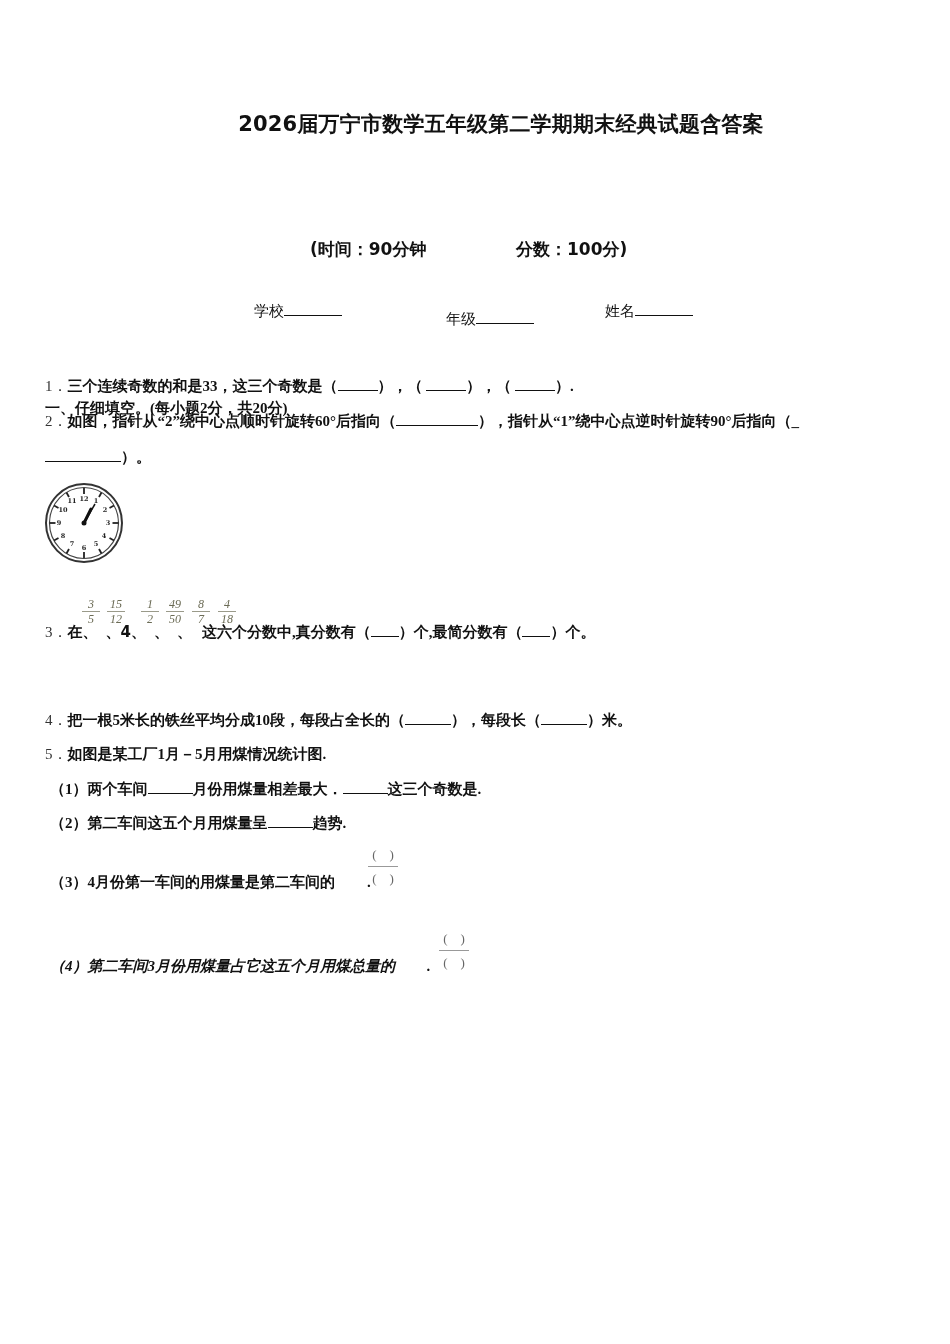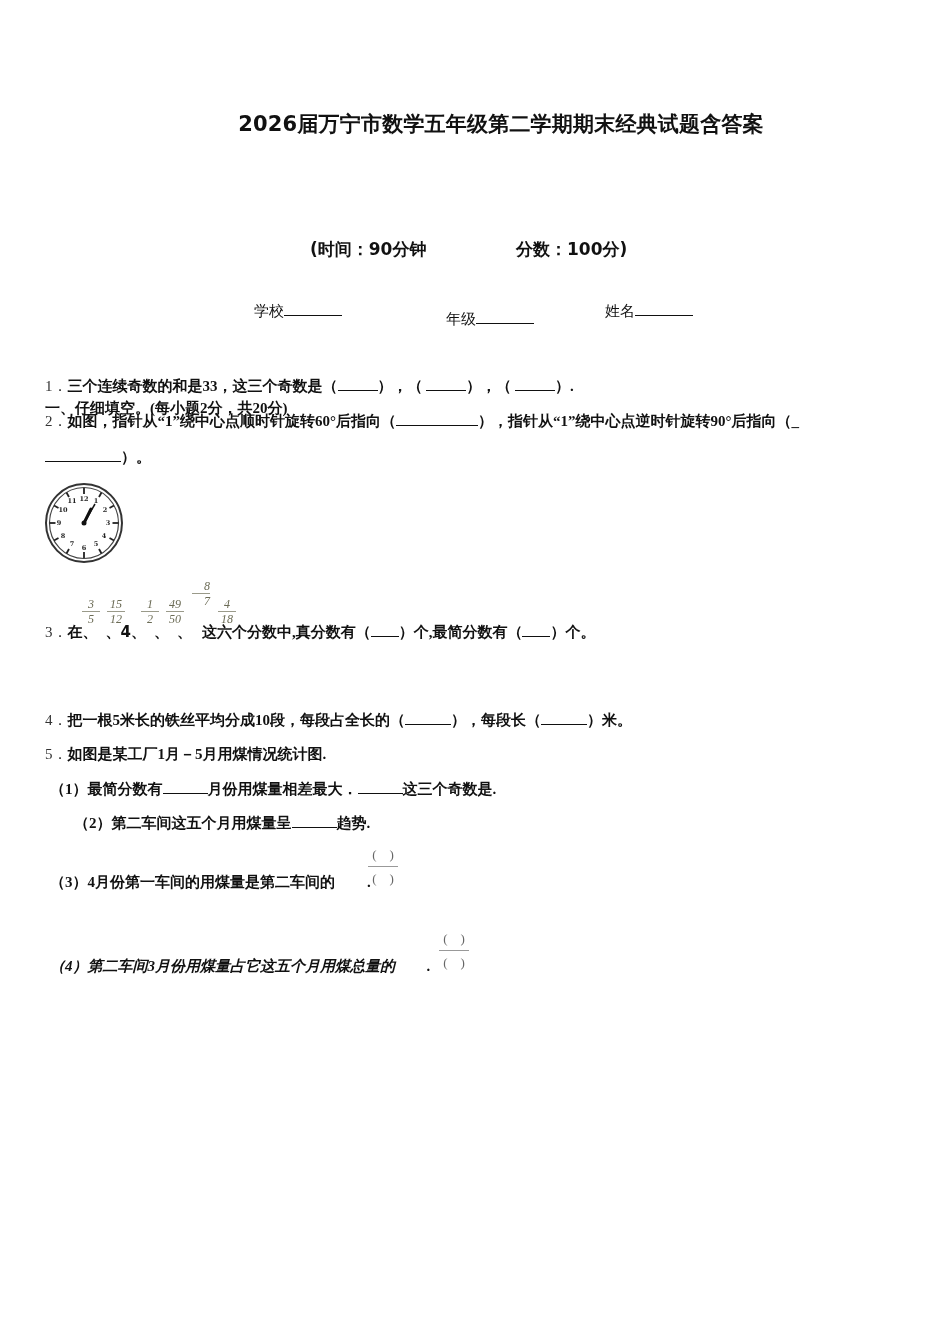--- a/index.html
+++ b/index.html
@@ -39,21 +39,21 @@
   <span>姓名</span><span class="blank"></span>
 </div>
 
 <div class="abs sec" style="left:45px; top:351px;margin-top:48px;">一、仔细填空。(每小题2分，共20分)</div>
 
 <div class="abs line" style="left:45px; top:377px;">
   <span class="num">1．</span><span>三个连续奇数的和是33，这三个奇数是（</span><span class="u" style="width:40px"></span><span>），（ </span><span class="u" style="width:40px"></span><span>），（ </span><span class="u" style="width:40px"></span><span>）.</span>
 </div>
 
 <div class="abs line" style="left:45px; top:412px;">
-  <span class="num">2．</span><span>如图，指针从“1”绕中心点顺时针旋转60°后指向（</span><span class="u" style="width:82px"></span><span>），指针从“1”绕中心点逆时针旋转90°后指向（_</span>
+  <span class="num">2．</span><span>如图，指针从“2”绕中心点顺时针旋转60°后指向（</span><span class="u" style="width:82px"></span><span>），指针从“1”绕中心点逆时针旋转90°后指向（_</span>
 </div>
 <div class="abs line" style="left:45px; top:448px;">
   <span class="u" style="width:76px"></span><span>）。</span>
 </div>
 
 <svg class="clock" viewBox="0 0 80 82">
   <ellipse cx="40" cy="41" rx="38" ry="39" fill="none" stroke="#333" stroke-width="2"></ellipse>
   <ellipse cx="40" cy="41" rx="34.5" ry="35.5" fill="#fff" stroke="#444" stroke-width="1.2"></ellipse>
   <g stroke="#222" stroke-width="1.8">
     <line x1="40" y1="6" x2="40" y2="12"></line>
@@ -85,40 +85,40 @@
   </g>
   <line x1="40" y1="41" x2="47" y2="27" stroke="#111" stroke-width="3" stroke-linecap="round"></line>
   <line x1="40" y1="41" x2="51" y2="22" stroke="#111" stroke-width="1.5"></line>
   <circle cx="40" cy="41" r="2.5" fill="#111"></circle>
 </svg>
 
 <div class="frac" style="left:82px; top:598px;"><span>3</span><span class="bar"></span><span>5</span></div>
 <div class="frac" style="left:107px; top:598px;"><span>15</span><span class="bar"></span><span>12</span></div>
 <div class="frac" style="left:141px; top:598px;"><span>1</span><span class="bar"></span><span>2</span></div>
 <div class="frac" style="left:166px; top:598px;"><span>49</span><span class="bar"></span><span>50</span></div>
-<div class="frac" style="left:192px; top:580px;text-align:right;"><span>8</span><span class="bar"></span><span>7</span></div>
+<div class="frac" style="left:192px; top:598px;"><span>8</span><span class="bar"></span><span>7</span></div>
 <div class="frac" style="left:218px; top:598px;"><span>4</span><span class="bar"></span><span>18</span></div>
 
 <div class="abs line" style="left:45px; top:623px;">
   <span class="num">3．</span><span>在</span><span>、</span><span style="display:inline-block;width:8px"></span><span>、</span><span style="font-family:'DejaVu Sans',sans-serif">4</span><span>、</span><span style="display:inline-block;width:8px"></span><span>、</span><span style="display:inline-block;width:8px"></span><span>、</span><span style="display:inline-block;width:10px"></span><span>这六个分数中,真分数有（</span><span class="u" style="width:28px"></span><span>）个,最简分数有（</span><span class="u" style="width:28px"></span><span>）个。</span>
 </div>
 
 <div class="abs line" style="left:45px; top:711px;">
   <span class="num">4．</span><span>把一根5米长的铁丝平均分成10段，每段占全长的（</span><span class="u" style="width:46px"></span><span>），每段长（</span><span class="u" style="width:46px"></span><span>）米。</span>
 </div>
 
 <div class="abs line" style="left:45px; top:745px;">
   <span class="num">5．</span><span>如图是某工厂1月－5月用煤情况统计图.</span>
 </div>
 
 <div class="abs line" style="left:50px; top:780px;">
-  <span>（1）</span><span>最简分数有</span><span class="u" style="width:45px"></span><span>月份用煤量相差最大．</span><span class="u" style="width:45px"></span><span>这三个奇数是.</span>
+  <span>（1）</span><span>两个车间</span><span class="u" style="width:45px"></span><span>月份用煤量相差最大．</span><span class="u" style="width:45px"></span><span>这三个奇数是.</span>
 </div>
 
-<div class="abs line" style="left:50px; top:814px;margin-left:24px;">
+<div class="abs line" style="left:50px; top:814px;">
   <span>（2）</span><span>第二车间这五个月用煤量呈</span><span class="u" style="width:45px"></span><span>趋势.</span>
 </div>
 
 <div class="abs line" style="left:50px; top:873px;">
   <span>（3）</span><span>4月份第一车间的用煤量是第二车间的</span><span style="display:inline-block;width:32px"></span><span>.</span>
 </div>
 <div class="pfrac" style="left:368px; top:846px;">
   <span>(　)</span><span class="bar"></span><span>(　)</span>
 </div>
 

